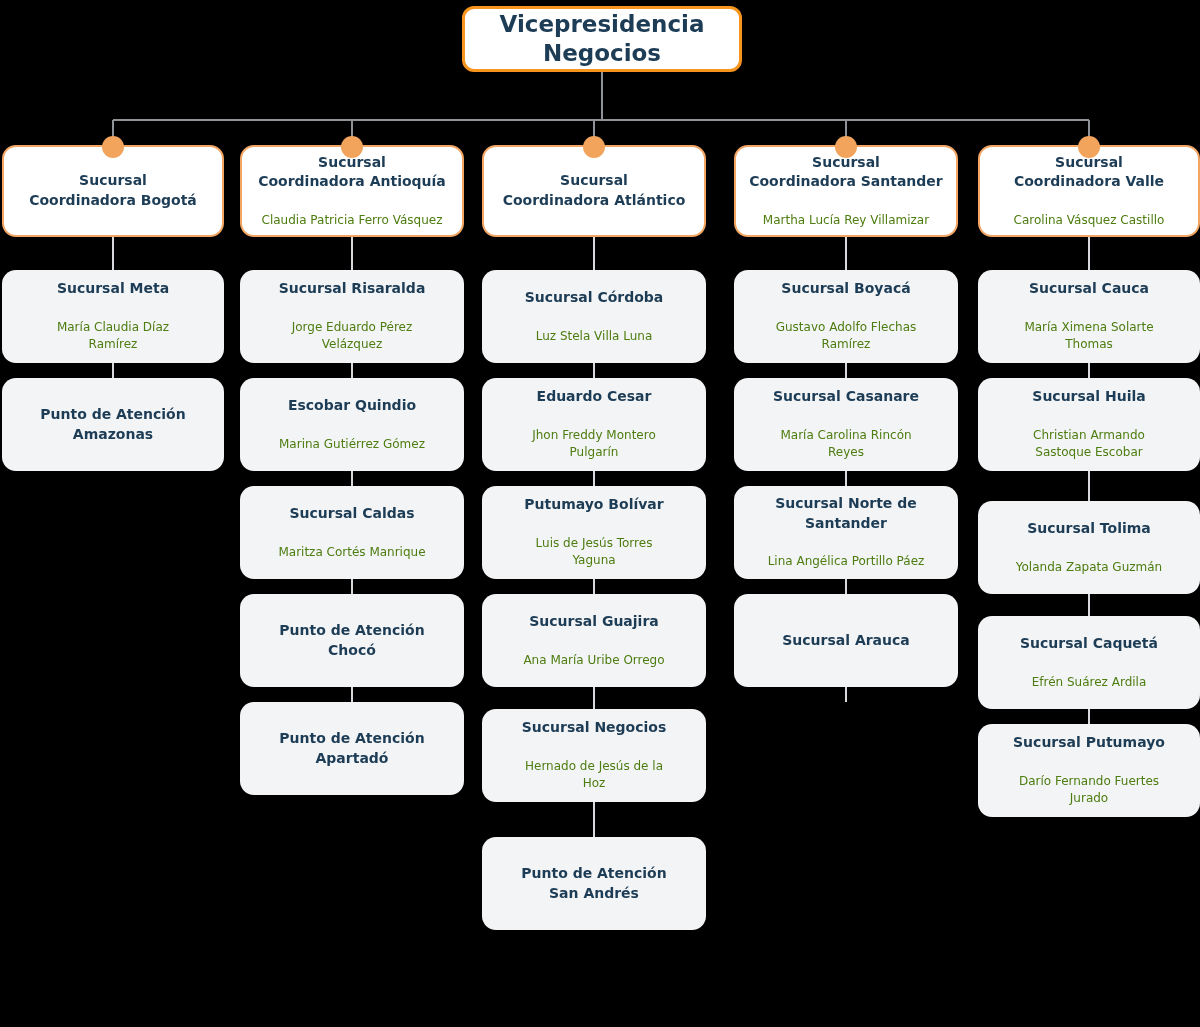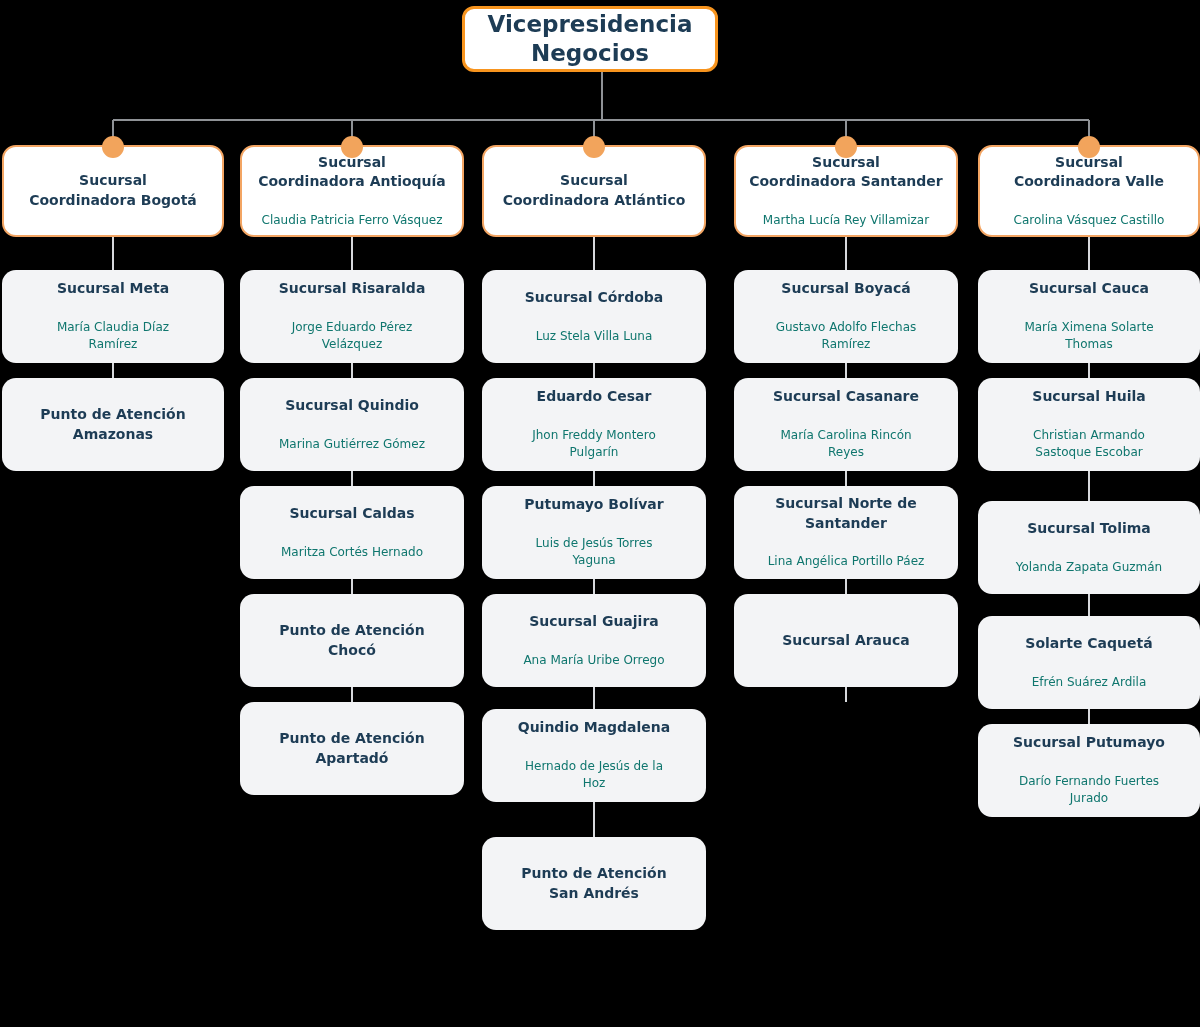--- a/index.html
+++ b/index.html
@@ -15,21 +15,21 @@
   #rail      { left:113px; top:119px; width:976px; height:2px; }
   .stub      { top:120px; width:2px; height:26px; }
   #stub-0 { left:112px; } #stub-1 { left:351px; } #stub-2 { left:593px; }
   #stub-3 { left:845px; } #stub-4 { left:1088px; }
 
   .vline { width:2px; margin:0 auto; background:#d7d9dc; }
   .h33 { height:33px; } .h15 { height:15px; } .h22 { height:22px; } .h20 { height:20px; }
 
   
   .root-box {
-    position:absolute; left:462px; top:6px; width:256px; height:66px;
+    position:absolute; left:462px; top:6px; width:280px; height:66px;
     box-sizing:border-box; background:#fff; border:3px solid #F7941E; border-radius:12px;
     display:flex; align-items:center; justify-content:center; text-align:center;
   }
   .root-box .rt {
     font-size:23px; font-weight:bold; color:#1D3C55; line-height:1.25; white-space:pre-line;
   }
 
   .col { position:absolute; top:145px; }
   .c0 { left:2px;   width:222px; }
   .c1 { left:240px; width:224px; }
@@ -44,21 +44,21 @@
   }
   .coord { position:relative; height:92px; background:#fff; border:2px solid #F3A563; }
   .child { height:93px; background:#F3F4F6; }
 
   .dot {
     position:absolute; top:-11px; left:50%; transform:translateX(-50%);
     width:22px; height:22px; border-radius:50%; background:#F2A45C;
   }
 
   .t { font-size:14px; font-weight:bold; color:#1D3C55; line-height:1.4; white-space:pre-line; }
-  .n { font-size:12px; color:#0f766e; line-height:1.45; margin-top:20px;
+  .n { font-size:12px; color:#4d7c0f; line-height:1.45; margin-top:20px;
        max-width:205px; white-space:pre-line; }
   .n:empty { display:none; }
 </style>
 </head>
 <body>
 
 <div id="canvas">
 
   <div class="root-box">
     <div class="rt">Vicepresidencia
@@ -102,27 +102,27 @@
       <div class="n">Claudia Patricia Ferro Vásquez</div>
     </div>
     <div class="vline h33"></div>
     <div class="node child">
       <div class="t">Sucursal Risaralda</div>
       <div class="n">Jorge Eduardo Pérez
 Velázquez</div>
     </div>
     <div class="vline h15"></div>
     <div class="node child">
-      <div class="t">Sucursal Quindio</div>
+      <div class="t">Escobar Quindio</div>
       <div class="n">Marina Gutiérrez Gómez</div>
     </div>
     <div class="vline h15"></div>
     <div class="node child">
       <div class="t">Sucursal Caldas</div>
-      <div class="n">Maritza Cortés Hernado</div>
+      <div class="n">Maritza Cortés Manrique</div>
     </div>
     <div class="vline h15"></div>
     <div class="node child">
       <div class="t">Punto de Atención
 Chocó</div>
 
     </div>
     <div class="vline h15"></div>
     <div class="node child">
       <div class="t">Punto de Atención
@@ -155,21 +155,21 @@
       <div class="n">Luis de Jesús Torres
 Yaguna</div>
     </div>
     <div class="vline h15"></div>
     <div class="node child">
       <div class="t">Sucursal Guajira</div>
       <div class="n">Ana María Uribe Orrego</div>
     </div>
     <div class="vline h22"></div>
     <div class="node child">
-      <div class="t">Quindio Magdalena</div>
+      <div class="t">Sucursal Negocios</div>
       <div class="n">Hernado de Jesús de la
 Hoz</div>
     </div>
     <div class="vline h15"></div>
     <div class="vline h20"></div>
     <div class="node child">
       <div class="t">Punto de Atención
 San Andrés</div>
 
     </div>
@@ -227,21 +227,21 @@
 Sastoque Escobar</div>
     </div>
     <div class="vline h15"></div>
     <div class="vline h15"></div>
     <div class="node child">
       <div class="t">Sucursal Tolima</div>
       <div class="n">Yolanda Zapata Guzmán</div>
     </div>
     <div class="vline h22"></div>
     <div class="node child">
-      <div class="t">Solarte Caquetá</div>
+      <div class="t">Sucursal Caquetá</div>
       <div class="n">Efrén Suárez Ardila</div>
     </div>
     <div class="vline h15"></div>
     <div class="node child">
       <div class="t">Sucursal Putumayo</div>
       <div class="n">Darío Fernando Fuertes
 Jurado</div>
     </div>
   </div>
 

